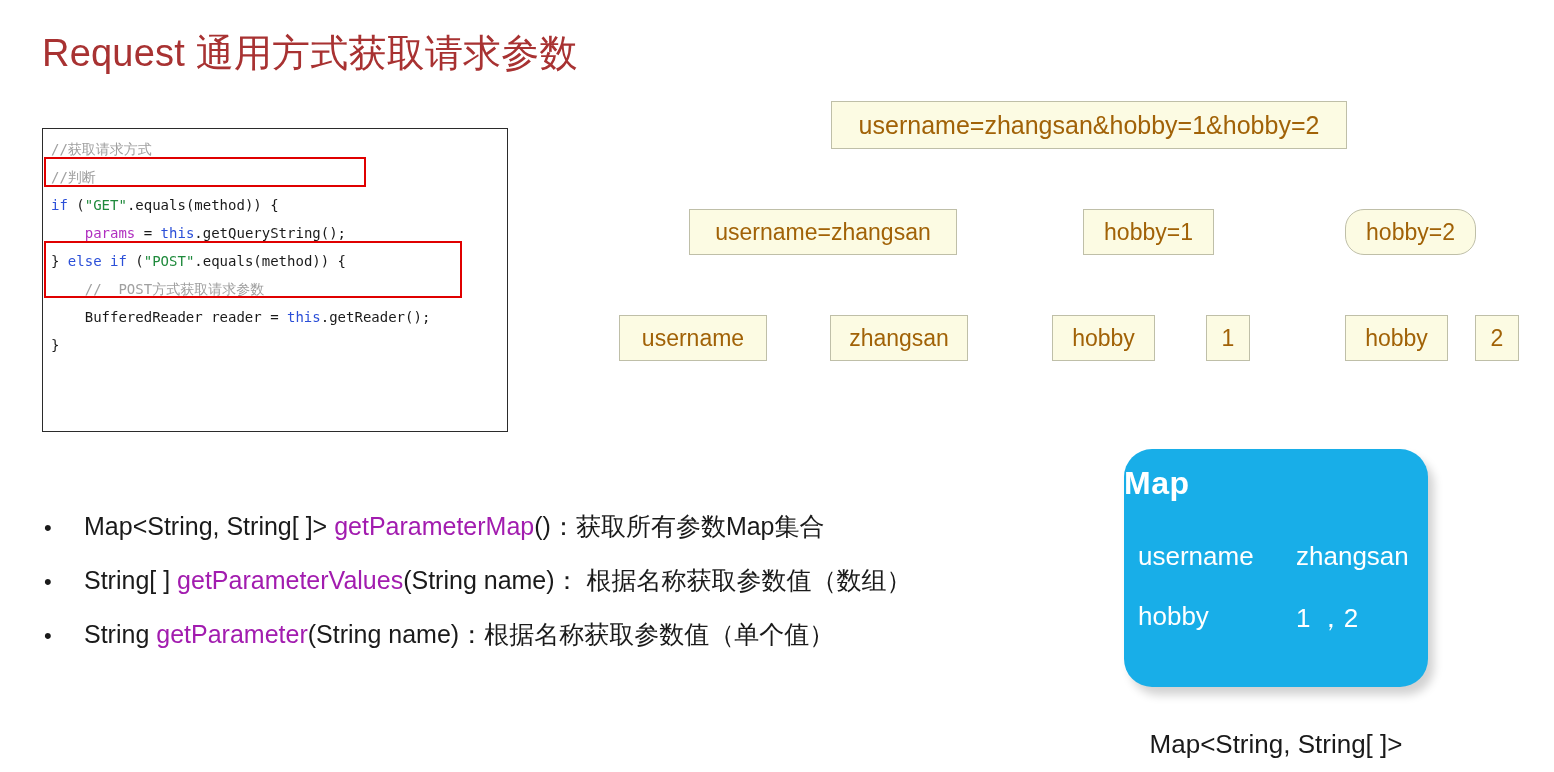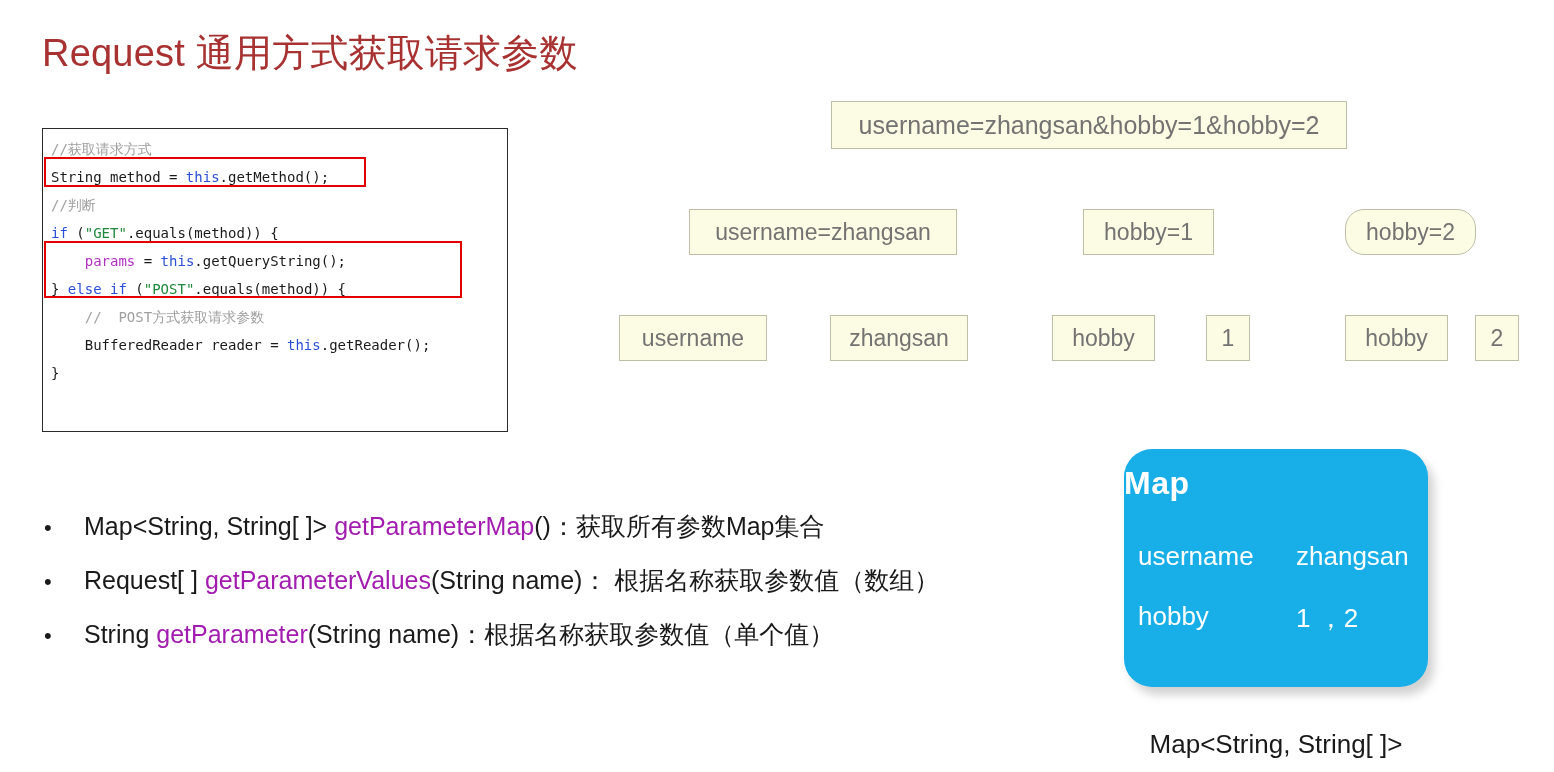--- a/index.html
+++ b/index.html
@@ -87,21 +87,21 @@
   
   .ybox {
     position: absolute;
     background: #FCFBE3;
     border: 1px solid #BFBFA8;
     box-sizing: border-box;
     display: flex;
     align-items: center;
     justify-content: center;
     font-family: "Liberation Sans", sans-serif;
-    color: #737373;
+    color: #a16207;
     white-space: nowrap;
   }
 
   .ybox-query {
     left: 831px;  top: 85px;  width: 516px; height: 48px;
     font-size: 25px;
   }
 
   .ybox-r2 { height: 46px; font-size: 23px; }
   .ybox-r2-a { left: 689px;  top: 193px; width: 268px; }
@@ -192,21 +192,20 @@
 </head>
 <body>
 
 <div class="slide">
 
   <div class="slide-title">Request 通用方式获取请求参数</div>
 
   <div class="code-block">
     <div id="code-lines">
         <div class="code-line"><span class="tok-cmt">//获取请求方式</span></div>
-        <div class="code-line"><span class="tok-plain">String method = </span><span class="tok-this">this</span><span class="tok-plain">.getMethod();</span></div>
         <div class="code-line"><span class="tok-cmt">//判断</span></div>
         <div class="code-line"><span class="tok-kw">if</span><span class="tok-plain"> (</span><span class="tok-str">"GET"</span><span class="tok-plain">.equals(method)) {</span></div>
         <div class="code-line"><span>    </span><span class="tok-var">params</span><span class="tok-plain"> = </span><span class="tok-this">this</span><span class="tok-plain">.getQueryString();</span></div>
         <div class="code-line"><span class="tok-plain">} </span><span class="tok-kw">else if</span><span class="tok-plain"> (</span><span class="tok-str">"POST"</span><span class="tok-plain">.equals(method)) {</span></div>
         <div class="code-line"><span>    </span><span class="tok-cmt">//  POST方式获取请求参数</span></div>
         <div class="code-line"><span>    </span><span class="tok-plain">BufferedReader reader = </span><span class="tok-this">this</span><span class="tok-plain">.getReader();</span></div>
         <div class="code-line"><span class="tok-plain">}</span></div>
       </div>
   </div>
   <div class="hl-box hl-1"></div>
@@ -225,21 +224,21 @@
   <div class="ybox ybox-r3 ybox-r3-hob2">hobby</div>
   <div class="ybox ybox-r3 ybox-r3-two">2</div>
 
   <div class="bullets" id="bullet-list">
       <div class="bullet-row">
         <span class="bullet-dot">•</span>
         <span class="bullet-text"><span>Map&lt;String, String[ ]&gt; </span><span class="mlink">getParameterMap</span><span>()：获取所有参数Map集合</span></span>
       </div>
       <div class="bullet-row">
         <span class="bullet-dot">•</span>
-        <span class="bullet-text"><span>Request[ ] </span><span class="mlink">getParameterValues</span><span>(String name)： 根据名称获取参数值（数组）</span></span>
+        <span class="bullet-text"><span>String[ ] </span><span class="mlink">getParameterValues</span><span>(String name)： 根据名称获取参数值（数组）</span></span>
       </div>
       <div class="bullet-row">
         <span class="bullet-dot">•</span>
         <span class="bullet-text"><span>String </span><span class="mlink">getParameter</span><span>(String name)：根据名称获取参数值（单个值）</span></span>
       </div>
     </div>
 
   <div class="map-box">
     <div class="map-title">Map</div>
     <div class="map-row map-row-1">

